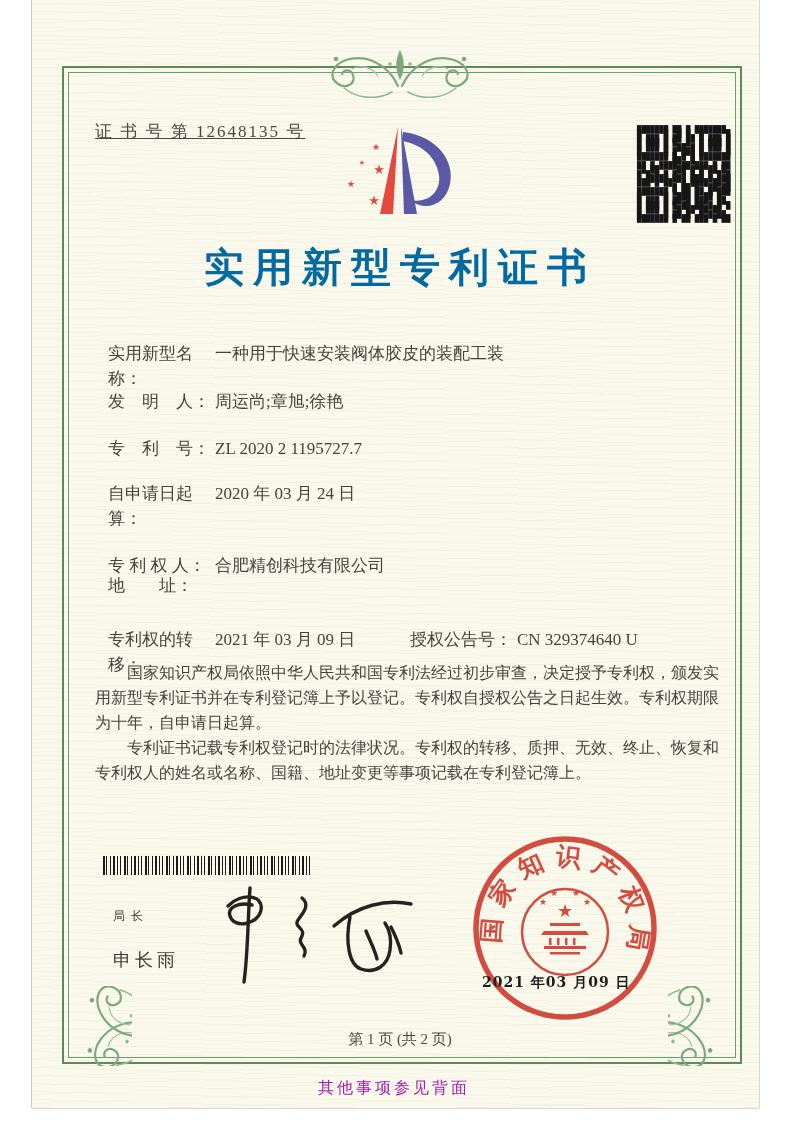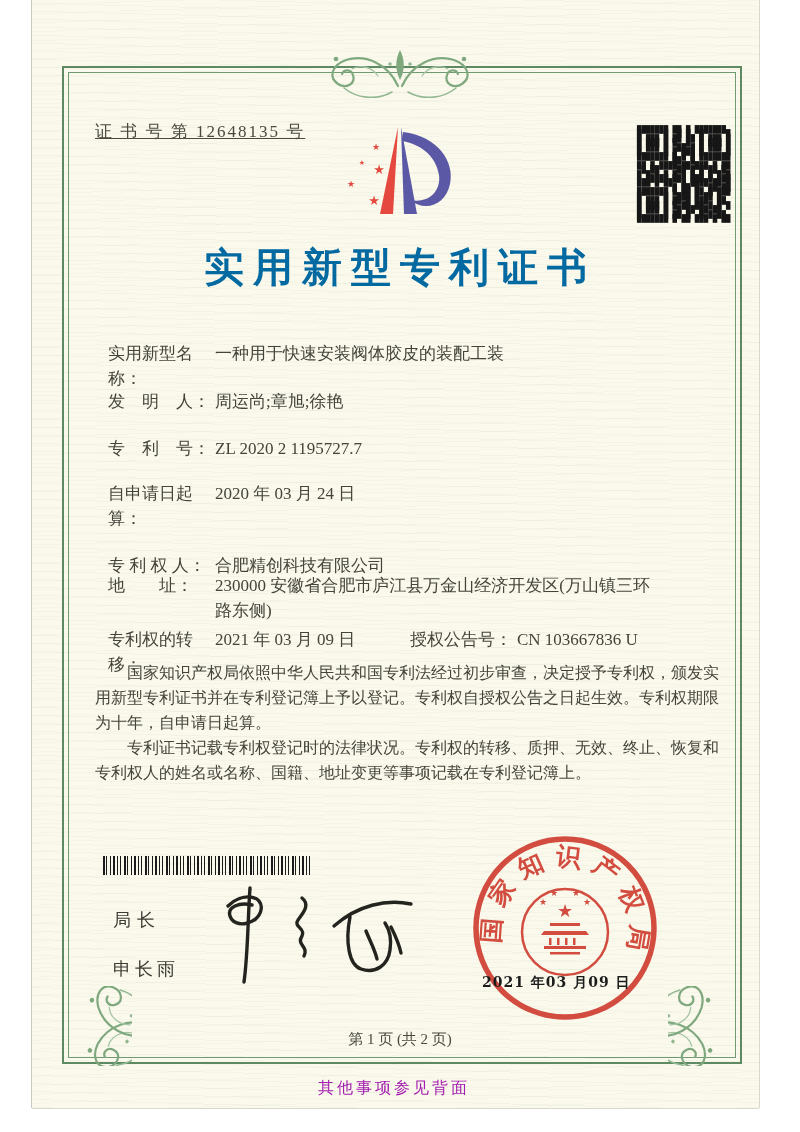--- a/index.html
+++ b/index.html
@@ -27,22 +27,22 @@
   .grant2{position:absolute;left:302px;top:0;display:flex;}
   .grant2 .lbl{flex:0 0 107px;}
   .paras{left:95px;top:660px;width:624px;font-size:16px;line-height:25px;
          text-align:justify;color:#45443b;}
   .paras p{margin:0;text-indent:2em;}
   .barcode{left:103px;top:856px;width:208px;height:19px;
            background:repeating-linear-gradient(90deg,
              #1b1b1b 0 2px, transparent 2px 3.5px,
              #1b1b1b 3.5px 4.5px, transparent 4.5px 7px,
              #1b1b1b 7px 8px, transparent 8px 10.5px);}
-  .signer-title{left:113px;top:908px;font-size:18px;letter-spacing:6px;color:#3c3b33;}
-  .signer-name{left:113px;top:948px;font-size:18px;letter-spacing:4px;color:#3c3b33;margin-top:9px;}
+  .signer-title{left:113px;top:908px;font-size:12px;letter-spacing:6px;color:#3c3b33;}
+  .signer-name{left:113px;top:948px;font-size:18px;letter-spacing:4px;color:#3c3b33;}
   .qr{left:637px;top:128px;width:96px;height:96px;}
   .qr pre{margin:0;font-family:"DejaVu Sans Mono",monospace;font-size:7.4px;
           line-height:4.45px;letter-spacing:0;color:#161616;}
   .page-ind{left:0;top:1030px;width:800px;text-align:center;font-size:15px;color:#4a4940;}
   .back-note{left:0;top:1078px;width:788px;text-align:center;font-size:16px;
              letter-spacing:3px;color:#a21caf;}
   .seal-date{left:482px;top:974px;font-size:14px;font-weight:bold;color:#1c1c1c;
              font-family:"DejaVu Serif",serif;letter-spacing:1px;}
   .seal-svg{left:470px;top:833px;width:190px;height:190px;opacity:.9;}
   .sig-svg{left:198px;top:872px;width:240px;height:118px;}
@@ -151,28 +151,27 @@
   <div class="abs row" style="top:481px">
     <span class="lbl">自申请日起算：</span>
     <span class="val">2020 年 03 月 24 日</span>
   </div>
   <div class="abs row" style="top:553px">
     <span class="lbl">专 利 权 人：</span>
     <span class="val">合肥精创科技有限公司</span>
   </div>
   <div class="abs row" style="top:573px">
     <span class="lbl">地　　址：</span>
-    <span class="val">230000 安徽省合肥市庐江县万金山经济开发区(万山镇三环路东侧)</span>
   </div>
   <div class="abs row" style="top:627px">
     <span class="lbl">专利权的转移：</span>
     <span class="val">2021 年 03 月 09 日</span>
     <span class="grant2">
       <span class="lbl">授权公告号：</span>
-      <span class="val">CN 103667836 U</span>
+      <span class="val">CN 329374640 U</span>
     </span>
   </div>
 
   
   <div class="abs paras">
     <p>国家知识产权局依照中华人民共和国专利法经过初步审查，决定授予专利权，颁发实用新型专利证书并在专利登记簿上予以登记。专利权自授权公告之日起生效。专利权期限为十年，自申请日起算。</p>
     <p>专利证书记载专利权登记时的法律状况。专利权的转移、质押、无效、终止、恢复和专利权人的姓名或名称、国籍、地址变更等事项记载在专利登记簿上。</p>
   </div>
 
   

